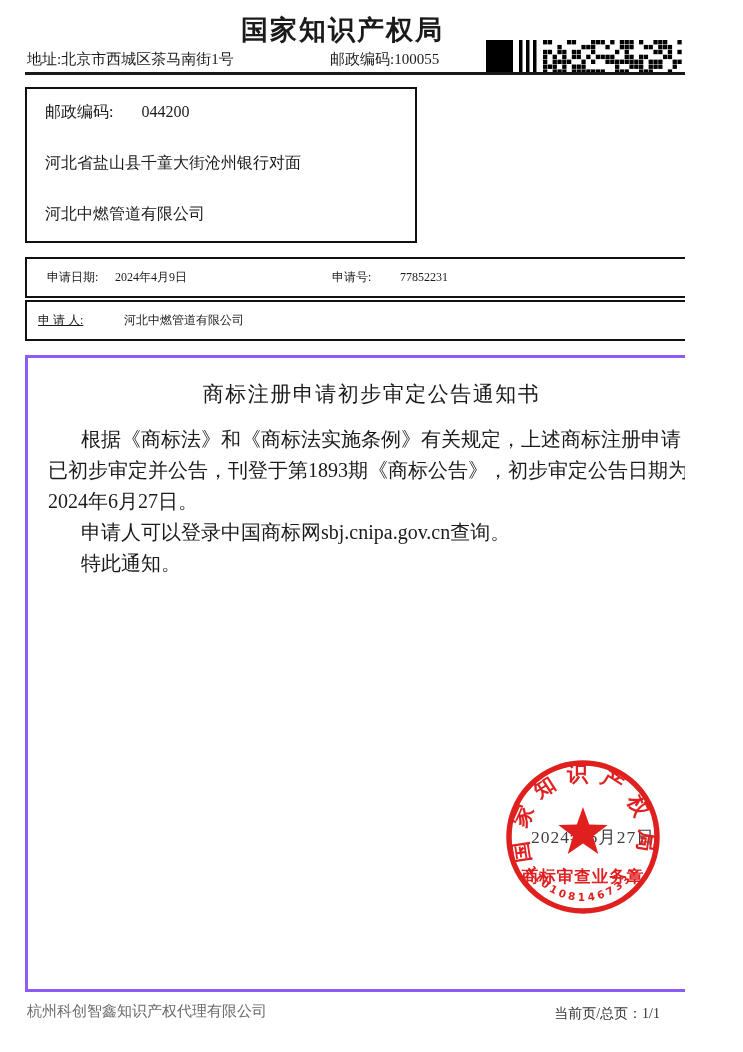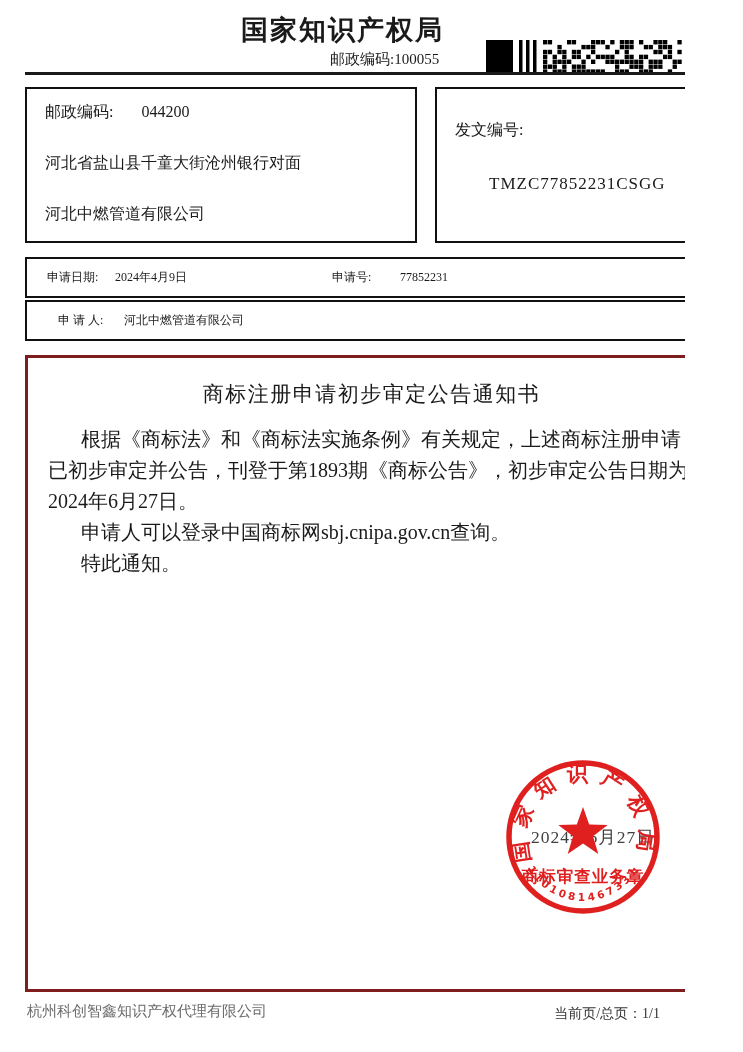--- a/index.html
+++ b/index.html
@@ -25,42 +25,43 @@
   .dispatch-box { top:87px; left:435px; width:283px; height:156px; }
   .dispatch-lbl { position:absolute; top:31px; left:18px; font-size:16px; }
   .dispatch-val { position:absolute; top:85px; left:52px; font-size:17px; letter-spacing:1px; }
 
   .app-row { position:absolute; left:25px; width:693px; height:41px; border:2px solid #111; }
   .app-row1 { top:257px; }
   .app-row2 { top:300px; }
   .app-row span { position:absolute; top:0; line-height:37px; font-size:12px; }
   .ar-l1 { left:20px; }  .ar-v1 { left:88px; }
   .ar-l2 { left:305px; } .ar-v2 { left:373px; }
-  .ar-l3 { left:31px; }  .ar-v3 { left:97px; }
-
-  .main-box { position:absolute; top:355px; left:25px; width:693px; height:637px; border:3px solid #7f1d1d; padding:0 20px; }
+  .ar-l3 { left:11px;text-decoration:underline; }  .ar-v3 { left:97px; }
+
+  .main-box { position:absolute; top:355px; left:25px; width:693px; height:637px; border:3px solid #8b5cf6; padding:0 20px; }
   .notice-title { margin-top:22px; text-align:center; font-size:21px; font-weight:normal; letter-spacing:1.5px; }
   .notice-body p { font-size:20px; line-height:31px; text-indent:33px; }
   .notice-body p.first { margin-top:16px; }
 
   .stamp-date {
     position:absolute; top:467px; left:503px; z-index:1;
     font-size:17.5px; color:#3f3f3f; letter-spacing:1px; white-space:nowrap;
   }
   .stamp { position:absolute; top:399px; left:475px; width:160px; height:160px; z-index:2; }
 
   .footer-agency { position:absolute; top:1002px; left:27px;  font-size:15px; color:#6b6b6b; }
   .footer-pages  { position:absolute; top:1005px; right:25px; font-size:14px; color:#333; }
 </style>
 </head>
 <body>
 
 <div class="page">
 
   <div class="hdr-title">国家知识产权局</div>
+  <div class="hdr-address">地址:北京市西城区茶马南街1号</div>
   <div class="hdr-postal">邮政编码:100055</div>
 
   <svg class="barcode" width="252" height="37" viewBox="0 0 252 37">
     <rect x="0" y="1" width="27" height="34" fill="#000"></rect>
     <rect x="33" y="1" width="3.5" height="34" fill="#000"></rect>
     <rect x="40" y="1" width="3.5" height="34" fill="#000"></rect>
     <rect x="47" y="1" width="3.5" height="34" fill="#000"></rect>
     <g id="barcode-cells">
         <rect x="57" y="1" width="4.3" height="4.4" fill="#000"></rect>
         <rect x="57" y="10.8" width="4.3" height="4.4" fill="#000"></rect>
@@ -183,24 +184,20 @@
   <div class="hdr-rule"></div>
 
   <div class="box recipient-box">
     <div class="line">
       <span class="lbl">邮政编码:</span><span>044200</span>
     </div>
     <div class="line">河北省盐山县千童大街沧州银行对面</div>
     <div class="line">河北中燃管道有限公司</div>
   </div>
 
-  <div class="box dispatch-box">
-    <div class="dispatch-lbl">发文编号:</div>
-    <div class="dispatch-val">TMZC77852231CSGG</div>
-  </div>
 
   <div class="app-row app-row1">
     <span class="ar-l1">申请日期:</span>
     <span class="ar-v1">2024年4月9日</span>
     <span class="ar-l2">申请号:</span>
     <span class="ar-v2">77852231</span>
   </div>
 
   <div class="app-row app-row2">
     <span class="ar-l3">申 请 人:</span>

